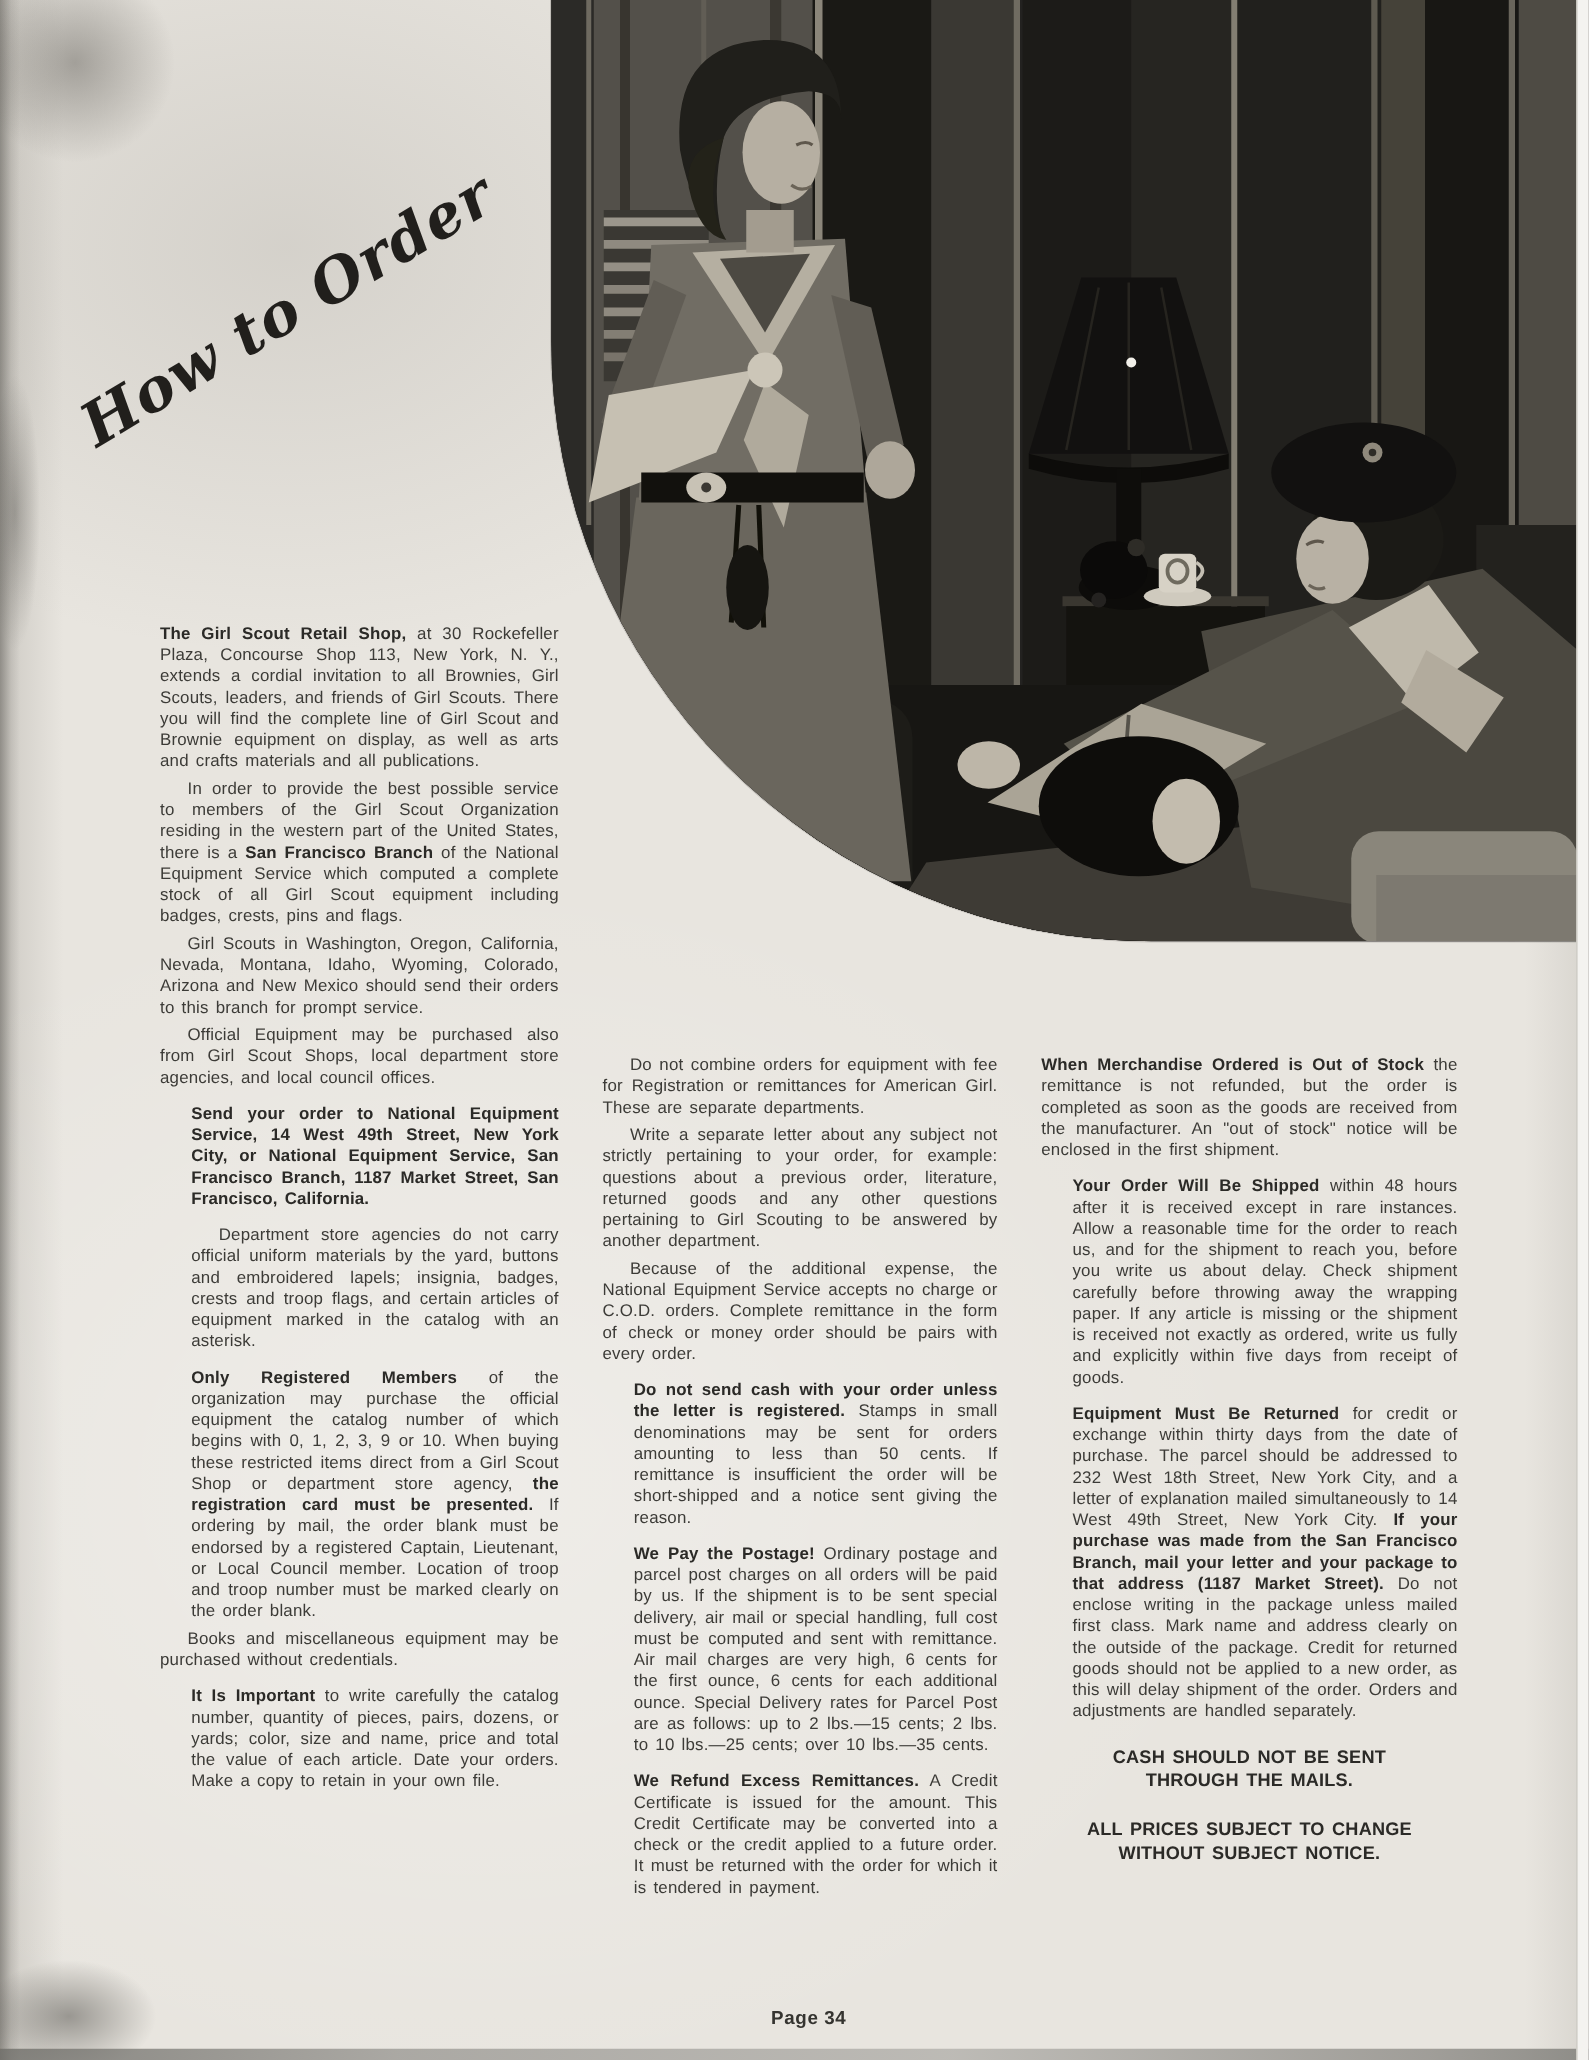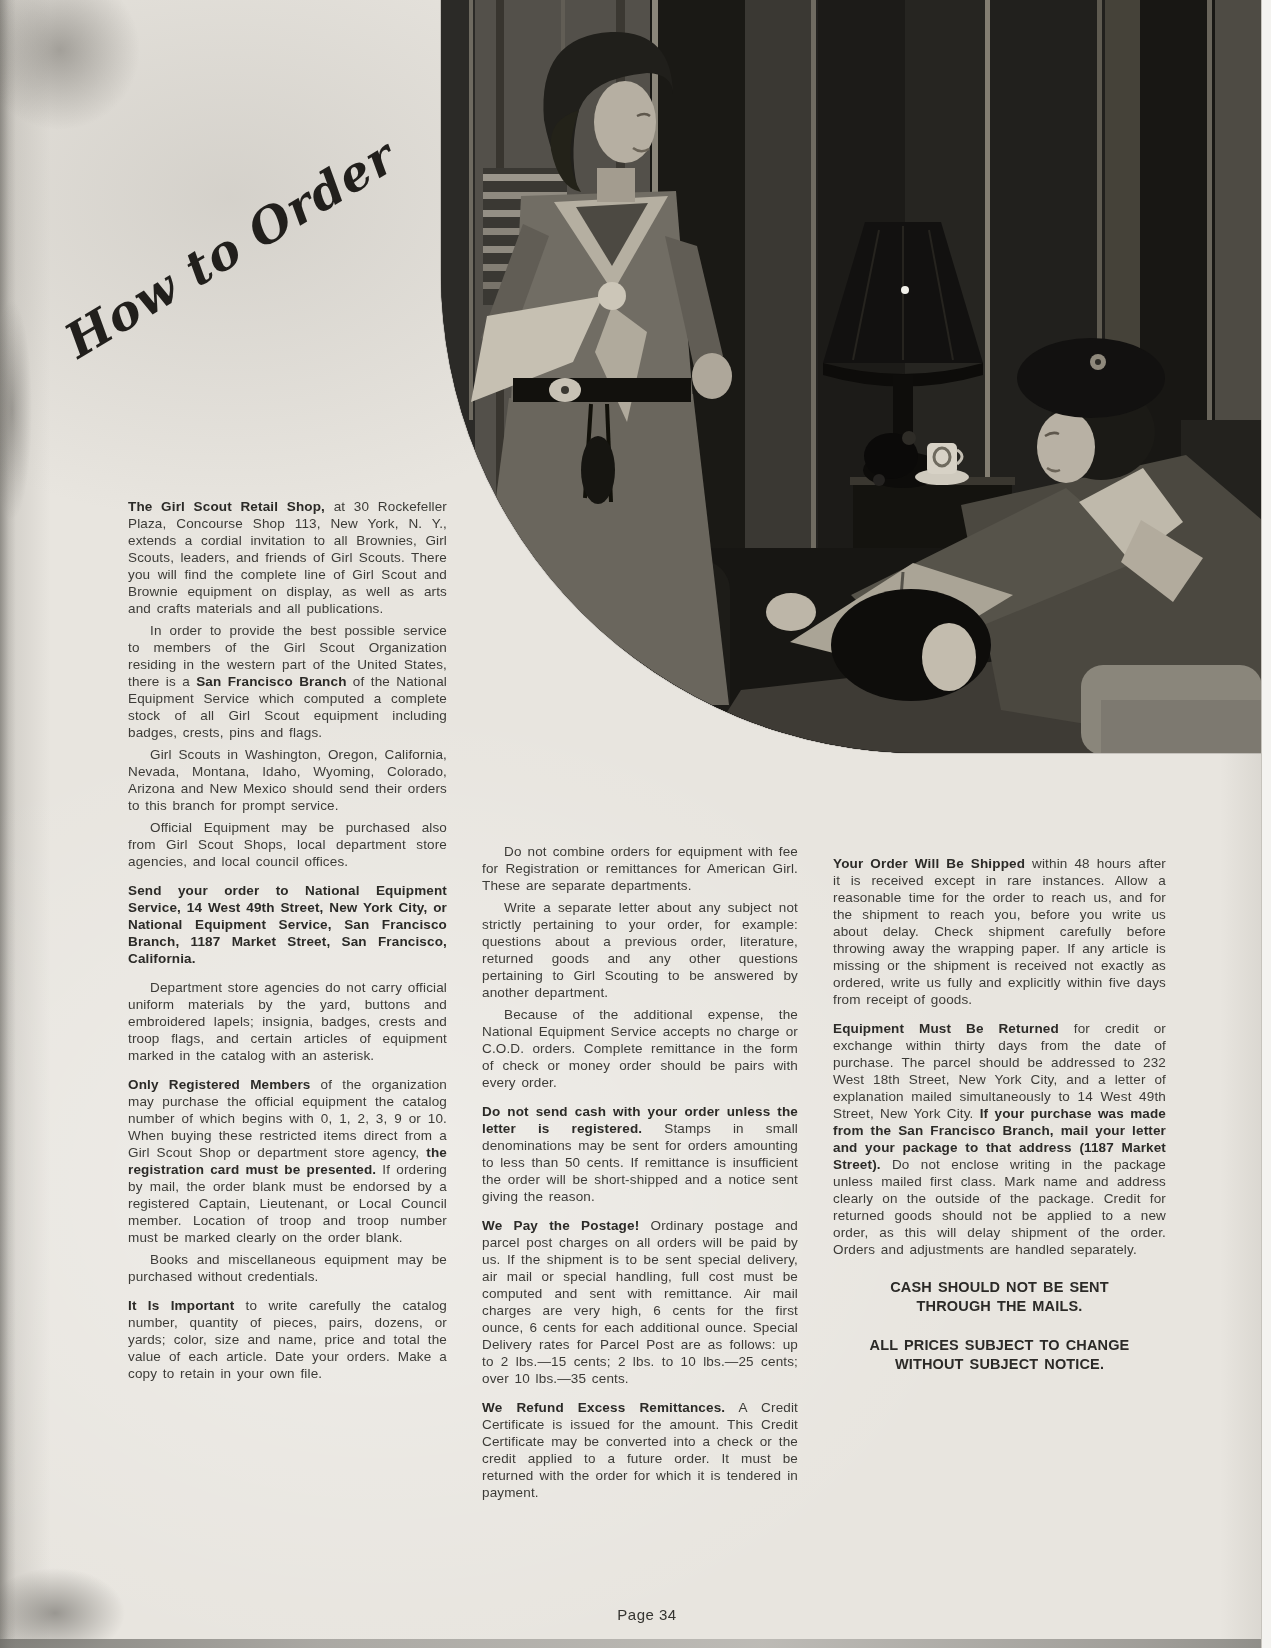--- a/index.html
+++ b/index.html
@@ -37,33 +37,33 @@
   
   .col{
     position:absolute;
     text-align:justify;
     font-size:13.5px;line-height:17px;
     color:#3c3b37;
     letter-spacing:.15px;word-spacing:1.8px;
   }
   .col p{margin:0 0 5px 0;}
   .col p.indent{text-indent:22px;}
-  .col p.lead{margin-top:12px;}
+  .col p.lead{margin-top:12px;margin-left:25px;}
   .col span.b{font-weight:700;color:#2b2a27;}
   .col p.notice{
     text-align:center;font-weight:700;color:#2b2a27;
     font-size:14.5px;line-height:19px;margin-top:20px;
   }
   #col1{left:128px;top:498px;width:319px;}
   #col2{left:482px;top:843px;width:316px;}
   #col3{left:833px;top:843px;width:333px;}
   
   .footer{
     position:absolute;left:547px;top:1606px;width:200px;
-    text-align:center;font-weight:400;font-size:15px;color:#353430;
+    text-align:center;font-weight:700;font-size:15px;color:#353430;
     letter-spacing:.5px;
   }
   
   .edge-left{
     position:absolute;left:0;top:0;width:16px;height:1648px;
     background:linear-gradient(90deg, rgba(70,68,63,.45), rgba(70,68,63,.12) 55%, transparent);
     pointer-events:none;
   }
   .smudge-topleft{
     position:absolute;left:-20px;top:-30px;width:160px;height:160px;
@@ -237,20 +237,21 @@
     </div>
   <div class="col" id="col2">
       <p class="indent"><span>Do not combine orders for equipment with fee for Registration or remittances for American Girl. These are separate departments.</span></p>
       <p class="indent"><span>Write a separate letter about any subject not strictly pertaining to your order, for example: questions about a previous order, literature, returned goods and any other questions pertaining to Girl Scouting to be answered by another department.</span></p>
       <p class="indent"><span>Because of the additional expense, the National Equipment Service accepts no charge or C.O.D. orders. Complete remittance in the form of check or money order should be pairs with every order.</span></p>
       <p class="lead"><span class="b">Do not send cash with your order unless the letter is registered.</span><span> Stamps in small denominations may be sent for orders amounting to less than 50 cents. If remittance is insufficient the order will be short-shipped and a notice sent giving the reason.</span></p>
       <p class="lead"><span class="b">We Pay the Postage!</span><span> Ordinary postage and parcel post charges on all orders will be paid by us. If the shipment is to be sent special delivery, air mail or special handling, full cost must be computed and sent with remittance. Air mail charges are very high, 6 cents for the first ounce, 6 cents for each additional ounce. Special Delivery rates for Parcel Post are as follows: up to 2 lbs.—15 cents; 2 lbs. to 10 lbs.—25 cents; over 10 lbs.—35 cents.</span></p>
       <p class="lead"><span class="b">We Refund Excess Remittances.</span><span> A Credit Certificate is issued for the amount. This Credit Certificate may be converted into a check or the credit applied to a future order. It must be returned with the order for which it is tendered in payment.</span></p>
     </div>
   <div class="col" id="col3">
+      <p><span class="b">When Merchandise Ordered is Out of Stock</span><span> the remittance is not refunded, but the order is completed as soon as the goods are received from the manufacturer. An "out of stock" notice will be enclosed in the first shipment.</span></p>
       <p class="lead"><span class="b">Your Order Will Be Shipped</span><span> within 48 hours after it is received except in rare instances. Allow a reasonable time for the order to reach us, and for the shipment to reach you, before you write us about delay. Check shipment carefully before throwing away the wrapping paper. If any article is missing or the shipment is received not exactly as ordered, write us fully and explicitly within five days from receipt of goods.</span></p>
       <p class="lead"><span class="b">Equipment Must Be Returned</span><span> for credit or exchange within thirty days from the date of purchase. The parcel should be addressed to 232 West 18th Street, New York City, and a letter of explanation mailed simultaneously to 14 West 49th Street, New York City. </span><span class="b">If your purchase was made from the San Francisco Branch, mail your letter and your package to that address (1187 Market Street).</span><span> Do not enclose writing in the package unless mailed first class. Mark name and address clearly on the outside of the package. Credit for returned goods should not be applied to a new order, as this will delay shipment of the order. Orders and adjustments are handled separately.</span></p>
       <p class="notice"><span class="b">CASH SHOULD NOT BE SENT</span><br><span class="b">THROUGH THE MAILS.</span></p>
       <p class="notice"><span class="b">ALL PRICES SUBJECT TO CHANGE</span><br><span class="b">WITHOUT SUBJECT NOTICE.</span></p>
     </div>
 
   <div class="footer">Page 34</div>
 
   <div class="edge-left"></div>
   <div class="smudge-topleft"></div>

